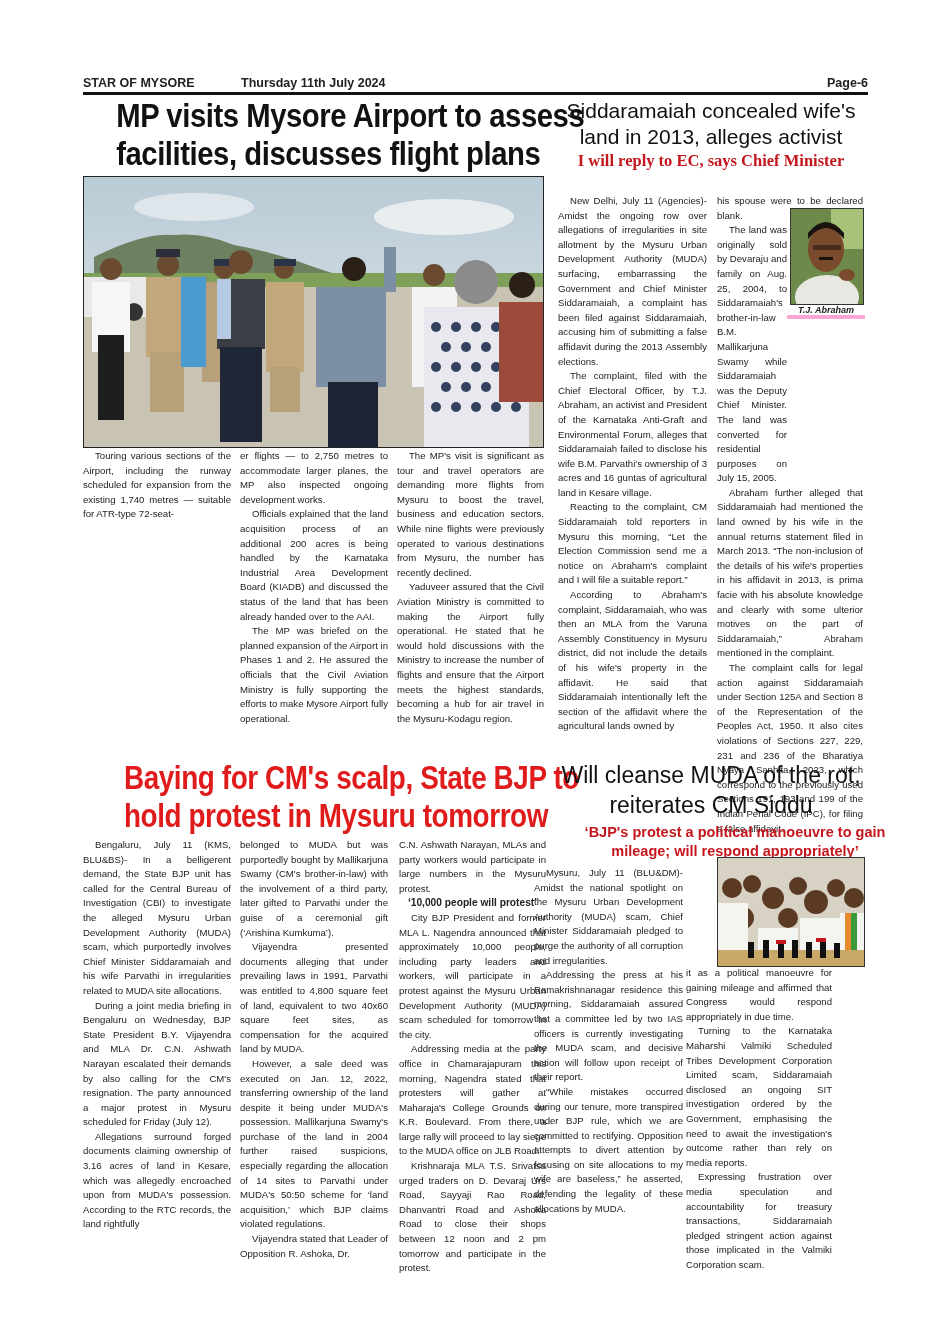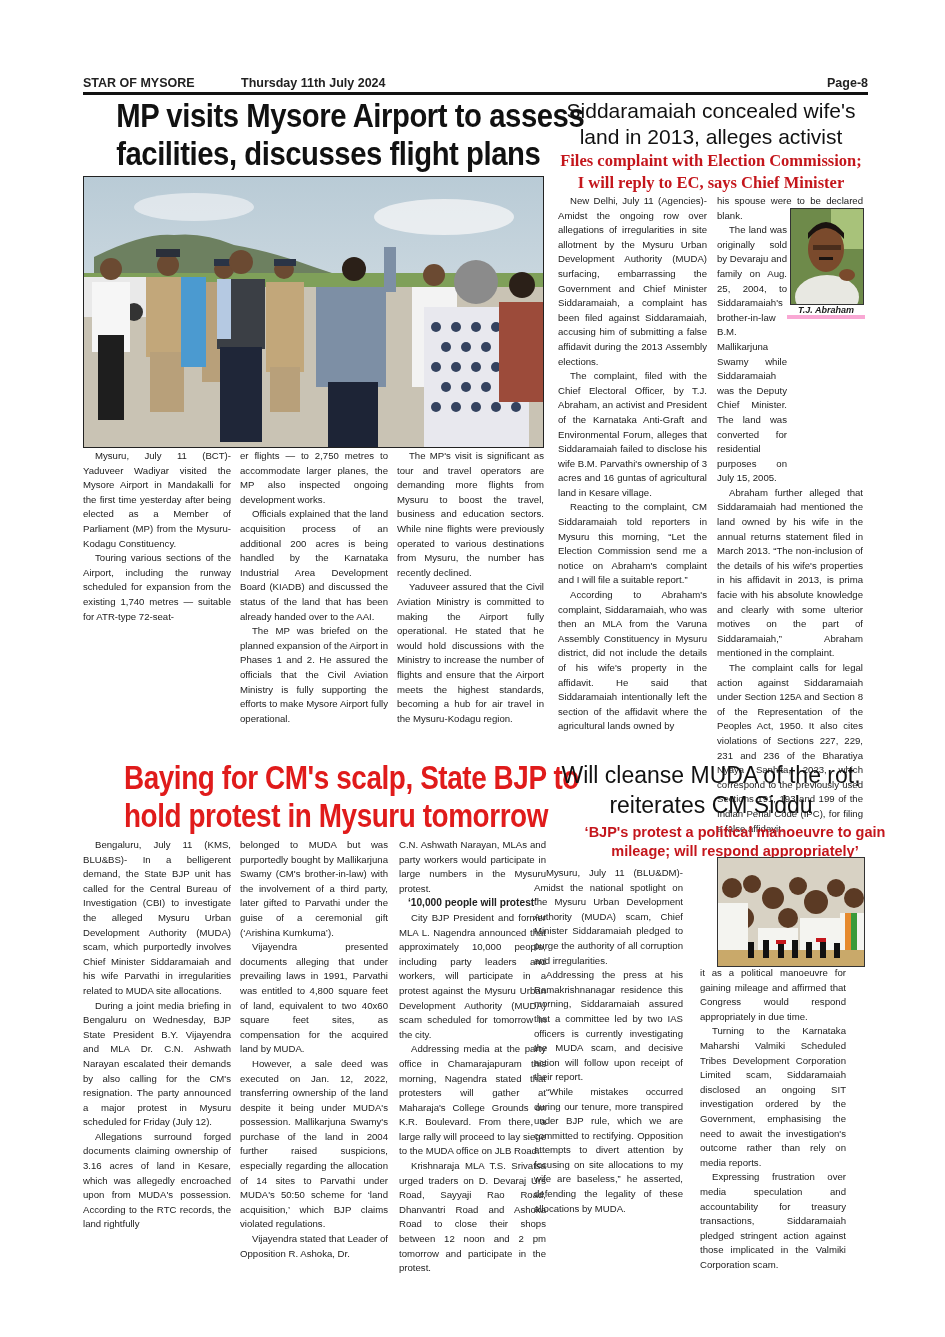--- a/index.html
+++ b/index.html
@@ -27,21 +27,21 @@
   .portrait{left:790px;top:208px;width:72px;height:95px;border:1px solid #333;overflow:hidden;}
   .caption{left:787px;top:305px;width:78px;text-align:center;font-size:9px;font-weight:bold;font-style:italic;border-bottom:4px solid #f9a8d4;}
   .photo3{left:717px;top:857px;width:146px;height:108px;border:1px solid #333;overflow:hidden;}
 </style>
 </head>
 <body>
 
 <div class="abs masthead">
   <span class="paper">STAR OF MYSORE</span>
   <span class="date">Thursday 11th July 2024</span>
-  <span class="page">Page-8</span>
+  <span class="page">Page-6</span>
 </div>
 <div class="abs rule"></div>
 
 <div class="abs h1 condensed">
   <span>MP visits Mysore Airport to assess</span>
   <span>facilities, discusses flight plans</span>
 </div>
 
 <div class="abs photo1">
   <svg width="459" height="270" viewBox="0 0 459 270">
@@ -112,36 +112,34 @@
           <circle cx="432" cy="230" r="5"></circle>
       </g>
       <circle cx="392" cy="105" r="22" fill="#8b8b8b"></circle>
       <rect x="415" y="125" width="44" height="100" fill="#9c4b3a"></rect>
       <circle cx="438" cy="108" r="13" fill="#2b2018"></circle>
     </g>
   </svg>
 </div>
 
 <div class="abs col" style="left:83px;top:449px;width:148px;">
-  <p>Mysuru, July 11 (BCT)- Yaduveer Wadiyar visited the Mysore Airport in Mandakalli for the first time yesterday after being elected as a Member of Parliament (MP) from the Mysuru-Kodagu Constituency.</p>
   <p>Touring various sections of the Airport, including the runway scheduled for expansion from the existing 1,740 metres — suitable for ATR-type 72-seat-</p>
 </div>
 <div class="abs col" style="left:240px;top:449px;width:148px;">
   <p class="noind">er flights — to 2,750 metres to accommodate larger planes, the MP also inspected ongoing development works.</p>
   <p>Officials explained that the land acquisition process of an additional 200 acres is being handled by the Karnataka Industrial Area Development Board (KIADB) and discussed the status of the land that has been already handed over to the AAI.</p>
   <p>The MP was briefed on the planned expansion of the Airport in Phases 1 and 2. He assured the officials that the Civil Aviation Ministry is fully supporting the efforts to make Mysore Airport fully operational.</p>
 </div>
 <div class="abs col" style="left:397px;top:449px;width:147px;">
   <p>The MP's visit is significant as tour and travel operators are demanding more flights from Mysuru to boost the travel, business and education sectors. While nine flights were previously operated to various destinations from Mysuru, the number has recently declined.</p>
   <p>Yaduveer assured that the Civil Aviation Ministry is committed to making the Airport fully operational. He stated that he would hold discussions with the Ministry to increase the number of flights and ensure that the Airport meets the highest standards, becoming a hub for air travel in the Mysuru-Kodagu region.</p>
 </div>
 
 <div class="abs h2">Siddaramaiah concealed wife's land in 2013, alleges activist</div>
 <div class="abs sub2">
-  <div>Files complaint with Election Commission;</div>
   <div>I will reply to EC, says Chief Minister</div>
 </div>
 
 <div class="abs col" style="left:558px;top:194px;width:149px;">
   <p>New Delhi, July 11 (Agencies)- Amidst the ongoing row over allegations of irregularities in site allotment by the Mysuru Urban Development Authority (MUDA) surfacing, embarrassing the Government and Chief Minister Siddaramaiah, a complaint has been filed against Siddaramaiah, accusing him of submitting a false affidavit during the 2013 Assembly elections.</p>
   <p>The complaint, filed with the Chief Electoral Officer, by T.J. Abraham, an activist and President of the Karnataka Anti-Graft and Environmental Forum, alleges that Siddaramaiah failed to disclose his wife B.M. Parvathi's ownership of 3 acres and 16 guntas of agricultural land in Kesare village.</p>
   <p>Reacting to the complaint, CM Siddaramaiah told reporters in Mysuru this morning, “Let the Election Commission send me a notice on Abraham's complaint and I will file a suitable report.”</p>
   <p>According to Abraham's complaint, Siddaramaiah, who was then an MLA from the Varuna Assembly Constituency in Mysuru district, did not include the details of his wife's property in the affidavit. He said that Siddaramaiah intentionally left the section of the affidavit where the agricultural lands owned by</p>
 </div>
 
@@ -231,17 +229,17 @@
         <rect x="102" y="82" width="6" height="18"></rect>
         <rect x="116" y="85" width="6" height="15"></rect>
     </g>
     <g fill="#c4161c">
         <rect x="58" y="82" width="10" height="4"></rect>
         <rect x="98" y="80" width="10" height="4"></rect>
       </g>
   </svg>
 </div>
 
-<div class="abs col" style="left:700px;top:966px;width:146px;">
+<div class="abs col" style="left:686px;top:966px;width:146px;">
   <p class="noind">it as a political manoeuvre for gaining mileage and affirmed that Congress would respond appropriately in due time.</p>
   <p>Turning to the Karnataka Maharshi Valmiki Scheduled Tribes Development Corporation Limited scam, Siddaramaiah disclosed an ongoing SIT investigation ordered by the Government, emphasising the need to await the investigation's outcome rather than rely on media reports.</p>
   <p>Expressing frustration over media speculation and accountability for treasury transactions, Siddaramaiah pledged stringent action against those implicated in the Valmiki Corporation scam.</p>
 </div>
 
 </body></html>

